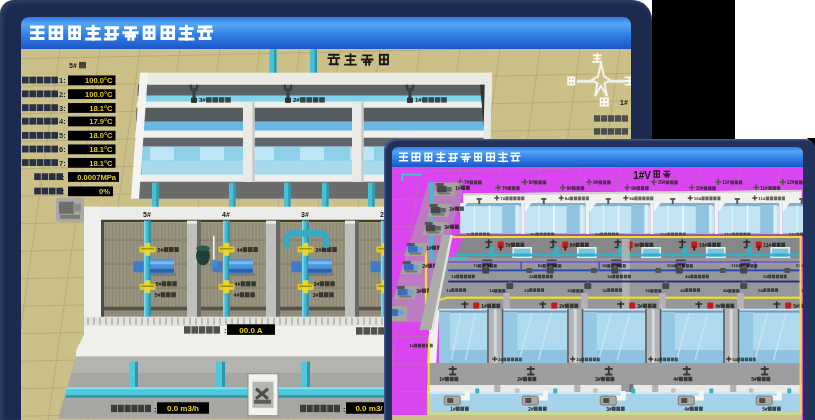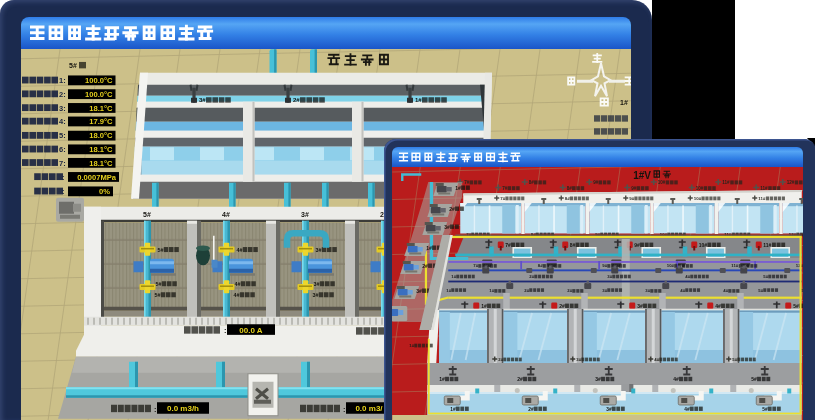--- a/index.html
+++ b/index.html
@@ -550,21 +550,21 @@
             <path transform="translate(55.72,4.50) scale(1.100)" d="M1.5,2H8.5M3,2V8.5M7,2V8.5M1.5,6H8.5M1,8.8H6"></path>
             <path transform="translate(68.15,4.50) scale(1.100)" d="M2,2H8M5,2V5M1,5H9M2.5,7H7.5M4,5V9M6.5,5V9"></path>
             <path transform="translate(80.58,4.50) scale(1.100)" d="M2,1.5H8M2,1.5V8.5M8,1.5V8.5M2,8.5H8M2,5H8M5,1.5V8.5"></path>
             <path transform="translate(93.01,4.50) scale(1.100)" d="M1.5,1.5V8.5M1.5,1.5H8.5M8.5,1.5V8.5M1.5,5H8.5M5,1.5V8.5M1.5,8.5H8.5"></path>
             <path transform="translate(105.44,4.50) scale(1.100)" d="M5,1V9M1.5,2.5H8.5M2.5,5.5H7.5M1,8.8H9"></path>
             <path transform="translate(117.87,4.50) scale(1.100)" d="M1.5,1.5H8.5M5,1.5V4M1,4H9M3,4V8.5M7,4V8.5M2,8.5H8"></path>
           </g>
 </svg>
       </div>
 
-<div style="position:absolute;left:8px;top:28px;width:410.5px;height:253px;background:#b91c1c;">
+<div style="position:absolute;left:8px;top:28px;width:410.5px;height:253px;background:#d946ef;">
 <svg width="411" height="253" viewBox="392 167 410.5 253" style="position:absolute;left:0;top:0">
 <g stroke="#a59970" stroke-width="0.7" opacity="0.6">
             <line x1="380" y1="167" x2="344" y2="420"></line>
             <line x1="420" y1="167" x2="384" y2="420"></line>
             <line x1="460" y1="167" x2="424" y2="420"></line>
             <line x1="500" y1="167" x2="464" y2="420"></line>
             <line x1="540" y1="167" x2="504" y2="420"></line>
             <line x1="580" y1="167" x2="544" y2="420"></line>
             <line x1="620" y1="167" x2="584" y2="420"></line>
             <line x1="660" y1="167" x2="624" y2="420"></line>

